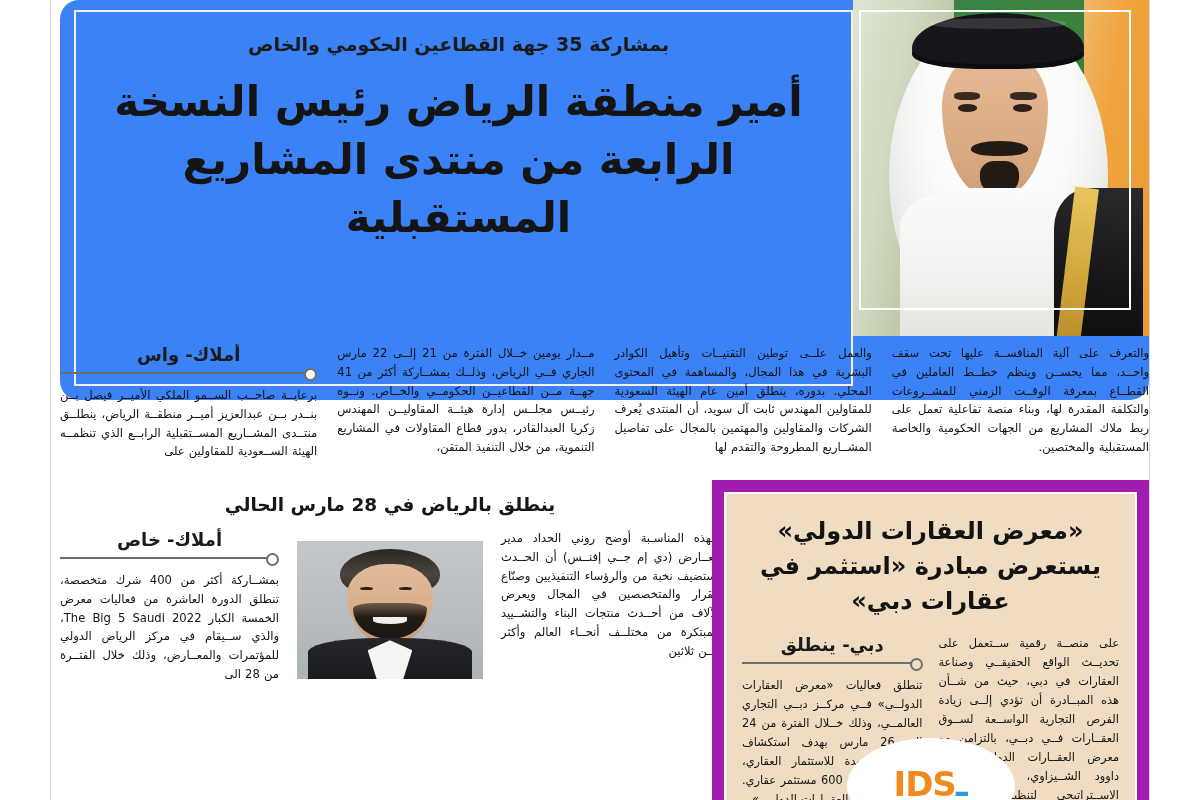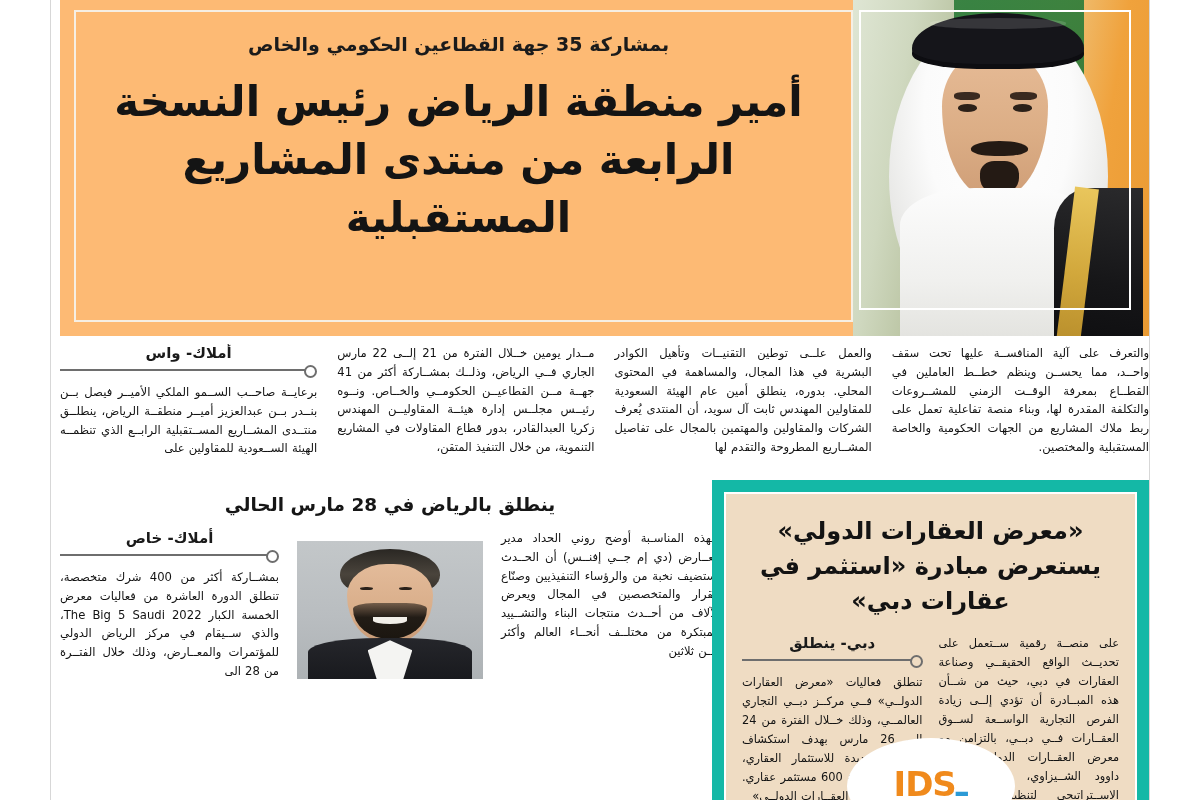--- a/index.html
+++ b/index.html
@@ -14,23 +14,23 @@
 
   
   .page-rule{position:absolute;top:0;bottom:0;width:1px;background:#d7d7d7;}
   .page-rule.left{left:50px;}
   .page-rule.right{right:50px;}
 
   .content{position:absolute;left:51px;right:51px;top:0;bottom:0;}
 
   
   .lead-banner{
-    position:absolute;left:9px;right:0;top:0;height:336px;
-    background:#fdba74;
-    display:flex;flex-direction:row;
+    position:absolute;left:9px;right:0;top:0;height:400px;
+    background:#3b82f6;
+    display:flex;flex-direction:row;border-radius:19px;
   }
   .lead-banner-inner-frame{
     position:absolute;left:14px;top:10px;right:296px;bottom:14px;
     border:2px solid #f6efe4;pointer-events:none;
   }
   .lead-text{
     position:relative;z-index:2;
     flex:1 1 auto;
     padding:18px 36px 10px 40px;
     text-align:center;
@@ -106,21 +106,21 @@
   }
 
   
   .top-article{
     position:absolute;left:9px;right:0;top:344px;height:118px;
   }
   .cols-4{display:flex;flex-direction:row;gap:20px;height:100%;}
   .col{flex:1 1 0;min-width:0;}
   .byline-wrap{margin:0 0 8px 0;}
   .byline{
-    font-size:15px;font-weight:800;color:#1a1a1a;text-align:center;
+    font-size:18px;font-weight:800;color:#1a1a1a;text-align:center;
     margin:0 0 3px 0;letter-spacing:.2px;
   }
   .byline-rule{position:relative;height:10px;}
   .byline-rule:before{
     content:"";position:absolute;left:0;right:9px;top:4px;height:2px;background:#6e6e6e;
   }
   .byline-rule:after{
     content:"";position:absolute;right:0;top:0;width:9px;height:9px;
     border:2px solid #6e6e6e;border-radius:50%;background:#fff;
   }
@@ -165,21 +165,21 @@
   .p2-suit{position:absolute;left:6%;top:70%;width:88%;height:34%;
     background:linear-gradient(180deg,#25262b 0%,#17181c 100%);
     border-radius:44% 44% 0 0/30% 30% 0 0;}
   .p2-shirt{position:absolute;left:38%;top:72%;width:24%;height:30%;
     background:#f4f4f2;transform:rotate(0deg);
     clip-path:polygon(50% 0,100% 24%,78% 100%,22% 100%,0 24%);}
 
   
   .sidebar-box{
     position:absolute;right:0;top:480px;bottom:0;width:437px;
-    background:#14b8a6;
+    background:#a21caf;
     padding:6px;box-sizing:border-box;
   }
   .sidebar-inner{
     position:absolute;left:12px;right:12px;top:12px;bottom:0;
     border:2px solid #ffffff;border-bottom:none;
     background:#efdcc3;
     box-sizing:border-box;
     padding:16px 16px 0 16px;
     overflow:hidden;
   }

